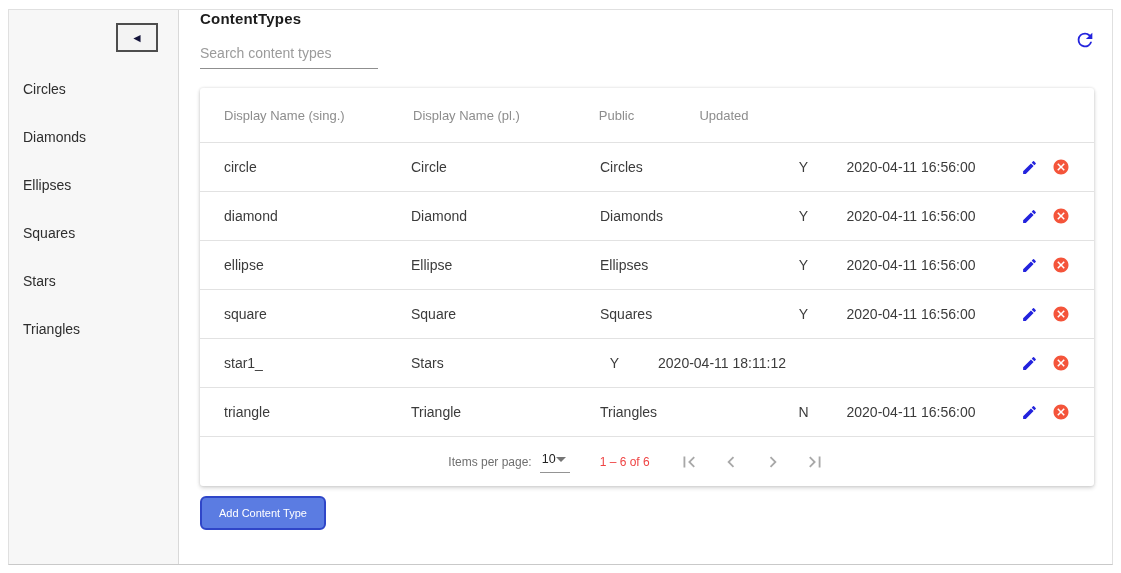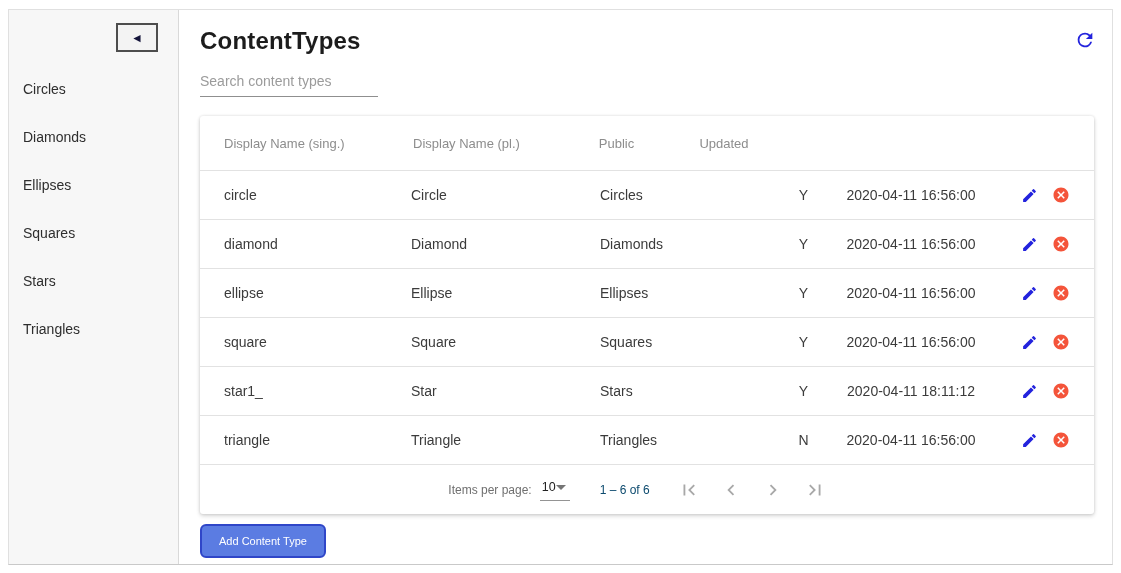--- a/index.html
+++ b/index.html
@@ -54,22 +54,21 @@
   
   .main { flex: 1; position: relative; padding: 0 0 0 21px; }
   .refresh-btn {
     position: absolute;
     top: 19px; right: 17px;
     width: 24px; height: 24px;
     background: none; border: none; cursor: pointer;
     padding: 0;
   }
   .page-title {
-    margin-top: 17px;
-    font-size: 24px;
+    font-size: 15px;
     font-weight: 700;
     color: #1c1c1c;
     letter-spacing: 0.2px;
   }
   .search-input {
     display: block;
     margin-top: 16px;
     width: 178px;
     border: none;
     border-bottom: 1px solid #8f8f8f;
@@ -139,21 +138,21 @@
     padding: 2px 4px 6px 2px;
     cursor: pointer;
   }
   .page-size-value { color: #222; font-size: 12.5px; }
   .caret-down {
     width: 0; height: 0;
     border-left: 5px solid transparent;
     border-right: 5px solid transparent;
     border-top: 5px solid #757575;
   }
-  .range-label { margin: 0 26px 0 30px; color: #0c4a6e; }
+  .range-label { margin: 0 26px 0 30px; color: #ef4444; }
   .nav-group { display: flex; align-items: center; gap: 16px; }
   .nav-btn { background: none; border: none; padding: 0 2px; cursor: default; line-height: 0; }
 
   
   .add-btn {
     display: inline-block;
     margin-top: 10px;
     height: 34px;
     padding: 4px 17px;
     background: #5b7ce2;
@@ -277,21 +276,20 @@
                 <path d="M3 17.25V21h3.75L17.81 9.94l-3.75-3.75L3 17.25zM20.71 7.04a1 1 0 0 0 0-1.41l-2.34-2.34a1 1 0 0 0-1.41 0l-1.83 1.83 3.75 3.75 1.83-1.83z"></path>
               </svg></button>
           <button class="icon-btn"><svg viewBox="0 0 24 24" width="18" height="18" fill="#f4543a">
                 <path d="M12 2C6.47 2 2 6.47 2 12s4.47 10 10 10 10-4.47 10-10S17.53 2 12 2zm5 13.59L15.59 17 12 13.41 8.41 17 7 15.59 10.59 12 7 8.41 8.41 7 12 10.59 15.59 7 17 8.41 13.41 12 17 15.59z"></path>
               </svg></button>
         </div>
       </div>
 
       <div class="trow tbody-row">
         <div class="td col-name">star1_</div>
-        <div class="td col-sing">Star</div>
         <div class="td col-pl">Stars</div>
         <div class="td col-public">Y</div>
         <div class="td col-updated">2020-04-11 18:11:12</div>
         <div class="td col-actions">
           <button class="icon-btn"><svg viewBox="0 0 24 24" width="17" height="17" fill="#2323dd">
                 <path d="M3 17.25V21h3.75L17.81 9.94l-3.75-3.75L3 17.25zM20.71 7.04a1 1 0 0 0 0-1.41l-2.34-2.34a1 1 0 0 0-1.41 0l-1.83 1.83 3.75 3.75 1.83-1.83z"></path>
               </svg></button>
           <button class="icon-btn"><svg viewBox="0 0 24 24" width="18" height="18" fill="#f4543a">
                 <path d="M12 2C6.47 2 2 6.47 2 12s4.47 10 10 10 10-4.47 10-10S17.53 2 12 2zm5 13.59L15.59 17 12 13.41 8.41 17 7 15.59 10.59 12 7 8.41 8.41 7 12 10.59 15.59 7 17 8.41 13.41 12 17 15.59z"></path>
               </svg></button>

